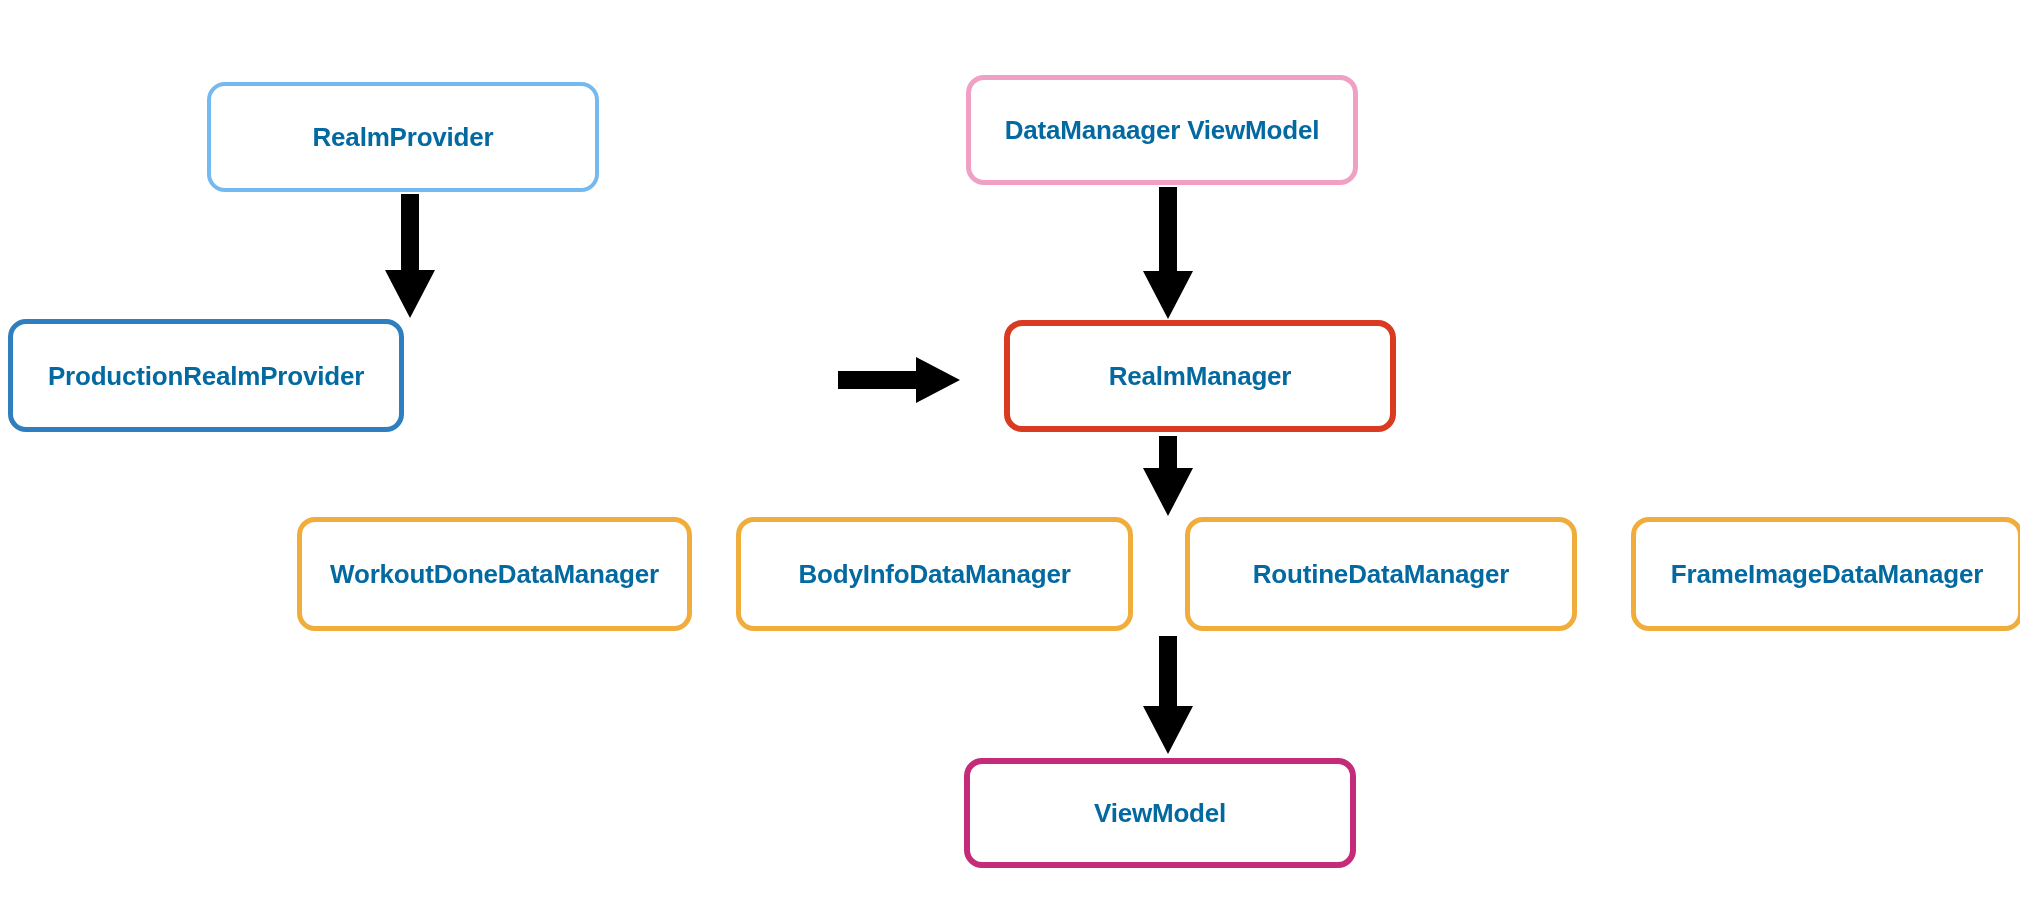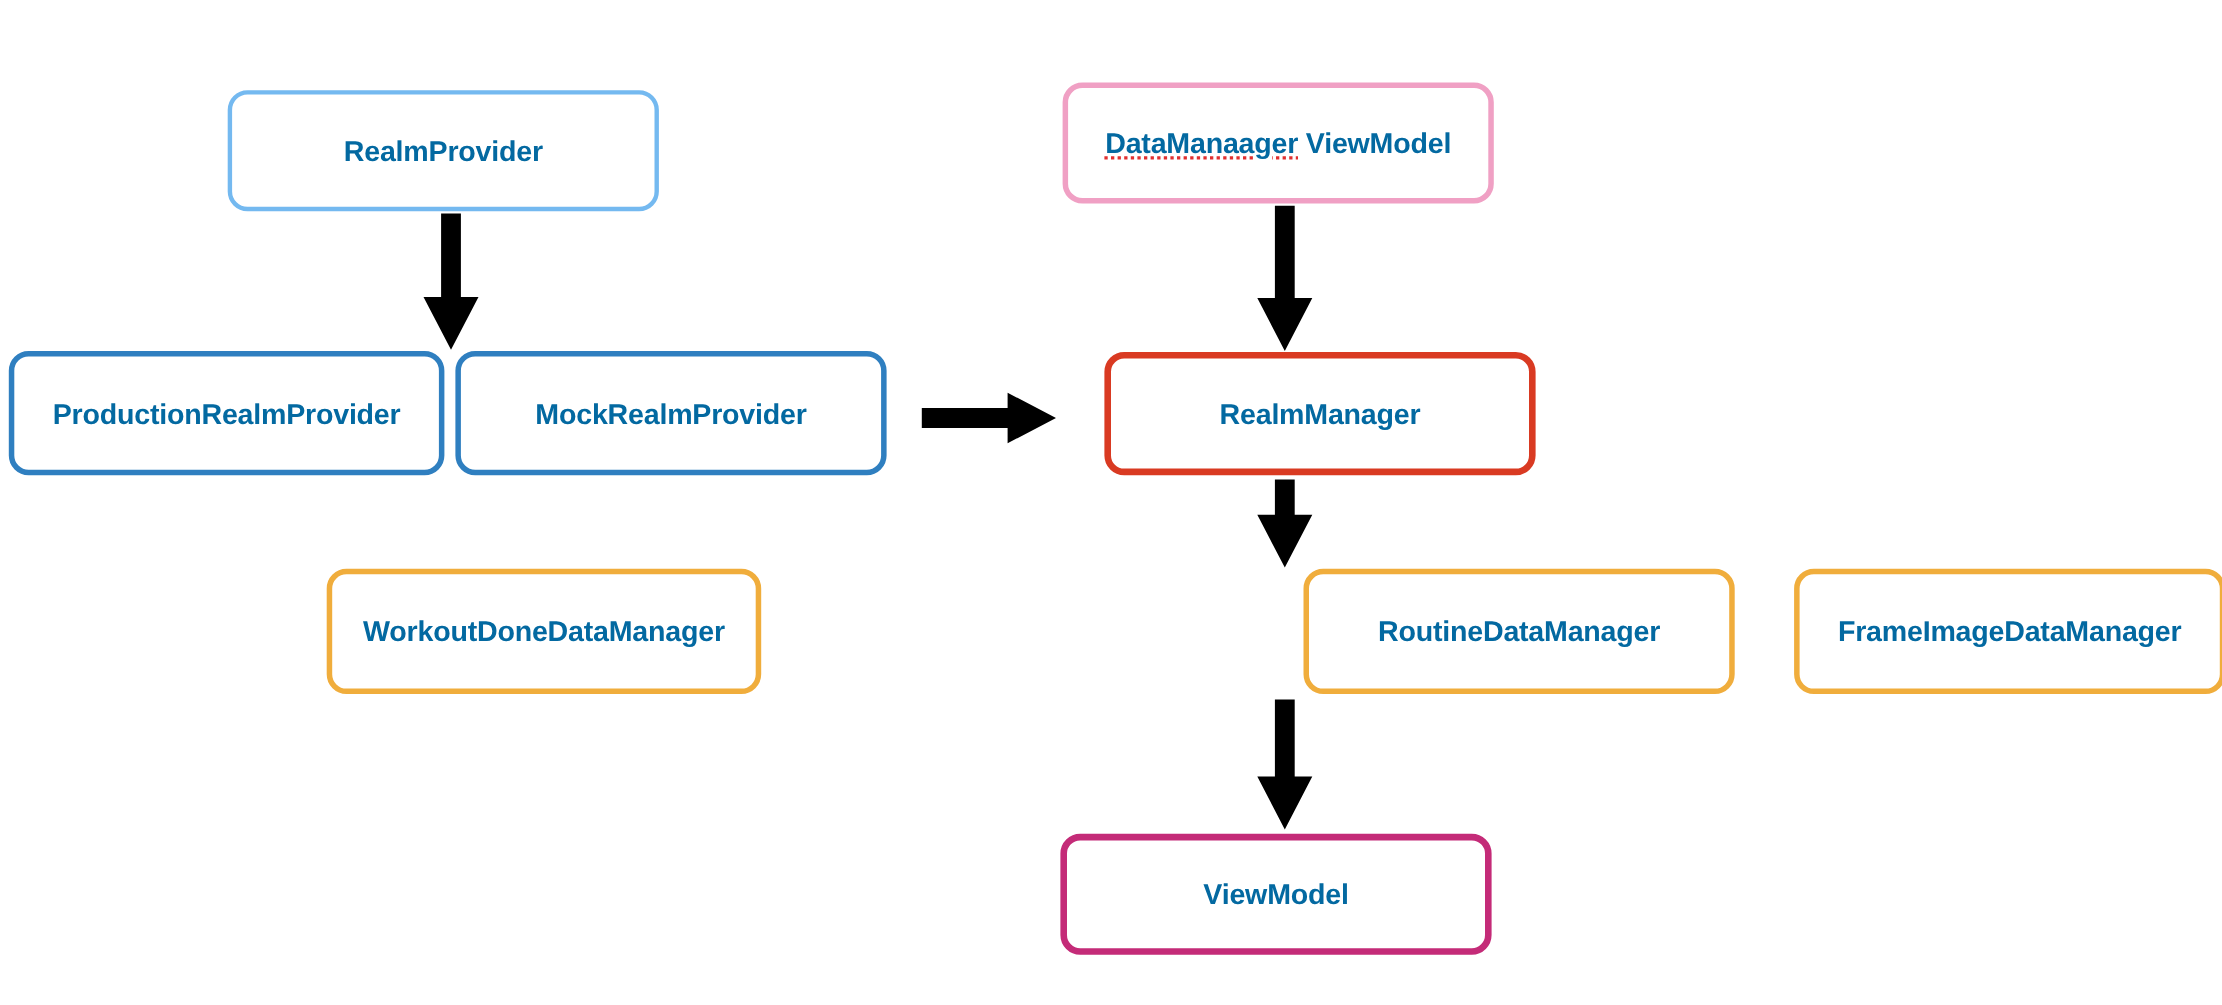--- a/index.html
+++ b/index.html
@@ -31,21 +31,20 @@
   }
   .node-label {
     font-weight: bold;
     color: #0369a1;
     font-size: 26px;
     letter-spacing: -0.2px;
     white-space: nowrap;
     line-height: 1;
   }
   .misspelled {
-    text-decoration: underline;
     text-decoration-style: dotted;
     text-decoration-color: #e03030;
     text-decoration-thickness: 2.5px;
     text-underline-offset: 3px;
   }
   .arrow {
     position: absolute;
     z-index: 2;
   }
   .arrow svg {
@@ -85,28 +84,28 @@
     </div>
     <div class="node" style="left: 207px; top: 82px; width: 392px; height: 110px; border-color: rgb(116, 185, 240); border-width: 4px;">
       <span class="node-label">RealmProvider</span>
     </div>
     <div class="node" style="left: 966px; top: 75px; width: 392px; height: 110px; border-color: rgb(240, 160, 196); border-width: 5px;">
       <span class="node-label"><span class="misspelled">DataManaager</span><span> ViewModel</span></span>
     </div>
     <div class="node" style="left: 8px; top: 319px; width: 396px; height: 113px; border-color: rgb(47, 127, 192); border-width: 5px;">
       <span class="node-label">ProductionRealmProvider</span>
     </div>
-    <div class="node" style="left: 414px; top: 319px; width: 392px; height: 113px; border-color: rgb(47, 127, 192); border-width: 5px;">
-      <span class="node-label">MockRealmProvider</span>
-    </div>
     <div class="node" style="left: 1004px; top: 320px; width: 392px; height: 112px; border-color: rgb(217, 58, 34); border-width: 6px;">
       <span class="node-label">RealmManager</span>
     </div>
     <div class="node" style="left: 297px; top: 517px; width: 395px; height: 114px; border-color: rgb(240, 173, 60); border-width: 5px;">
       <span class="node-label">WorkoutDoneDataManager</span>
+    </div>
+    <div class="node" style="left: 736px; top: 517px; width: 397px; height: 114px; border-color: rgb(240, 173, 60); border-width: 5px;">
+      <span class="node-label">BodyInfoDataManager</span>
     </div>
     <div class="node" style="left: 1185px; top: 517px; width: 392px; height: 114px; border-color: rgb(240, 173, 60); border-width: 5px;">
       <span class="node-label">RoutineDataManager</span>
     </div>
     <div class="node" style="left: 1631px; top: 517px; width: 392px; height: 114px; border-color: rgb(240, 173, 60); border-width: 5px;">
       <span class="node-label">FrameImageDataManager</span>
     </div>
     <div class="node" style="left: 964px; top: 758px; width: 392px; height: 110px; border-color: rgb(196, 43, 120); border-width: 6px;">
       <span class="node-label">ViewModel</span>
     </div>

